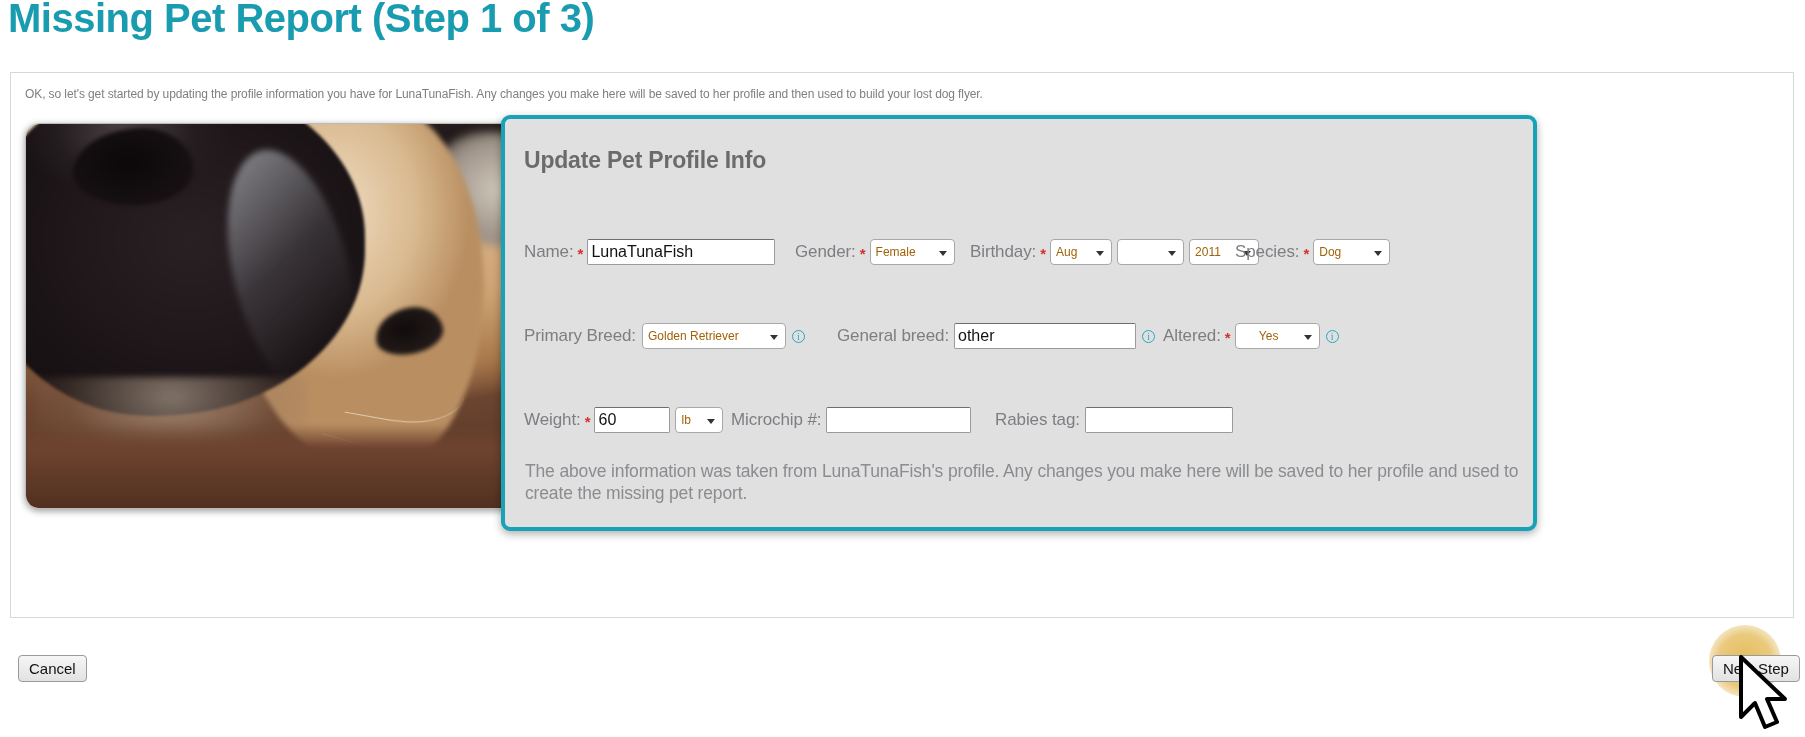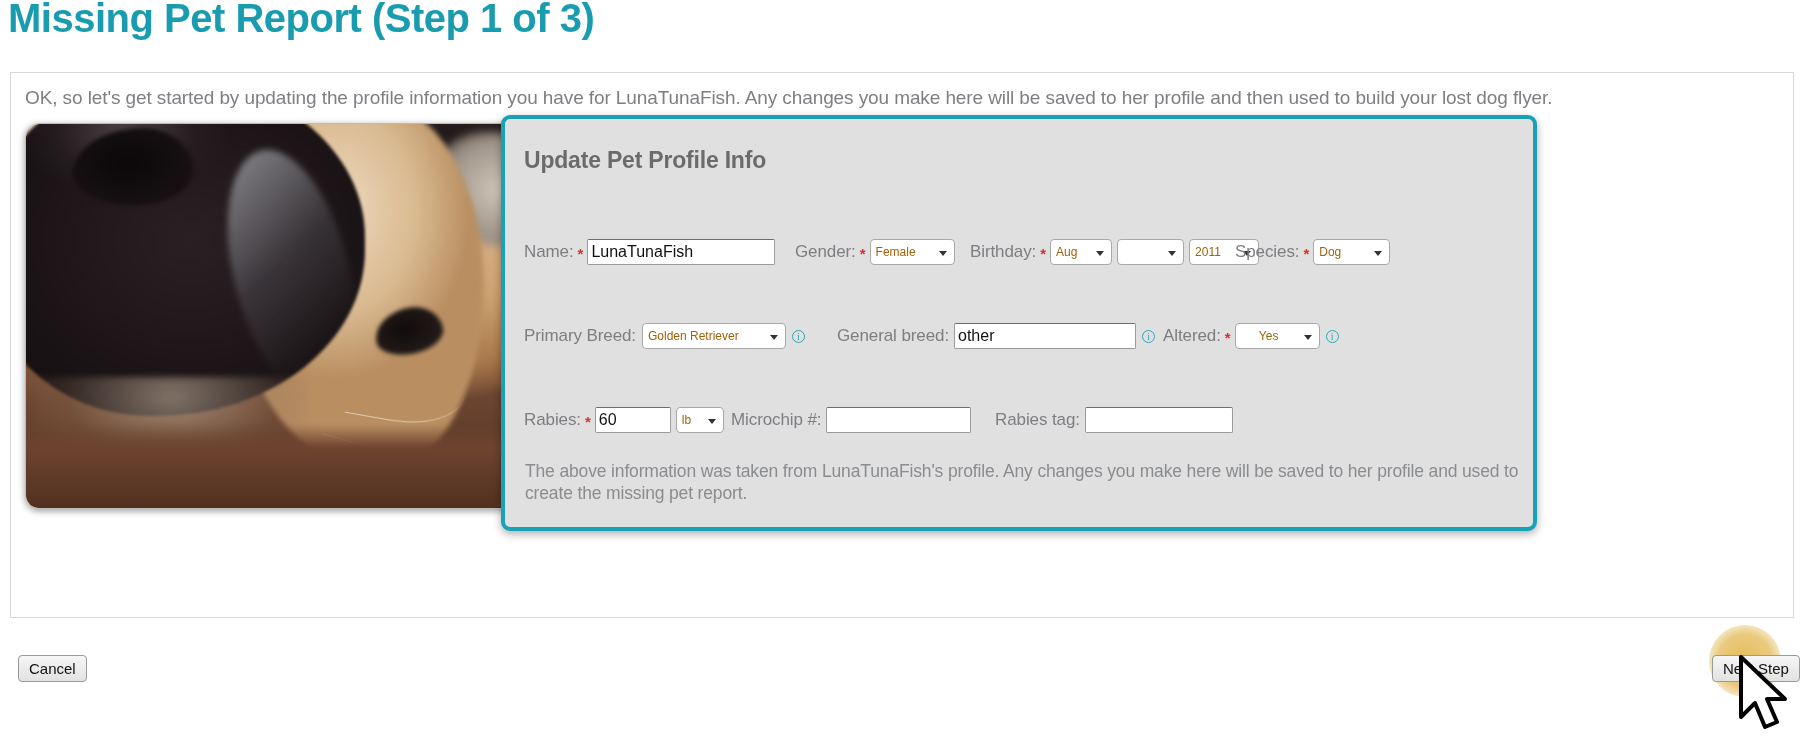--- a/index.html
+++ b/index.html
@@ -33,21 +33,21 @@
     position: absolute;
     left: 10px; top: 72px;
     width: 1784px; height: 546px;
     background: #ffffff;
     border: 1px solid #d8d8d8;
   }
 
   .intro-text {
     position: absolute;
     left: 14px; top: 14px;
-    font-size: 19px;
+    font-size: 12px;
     color: #7d7f83;
     white-space: nowrap;
     letter-spacing: -0.1px;
   }
 
   
   .photo-frame {
     position: absolute;
     left: 14px; top: 50px;
     width: 523px; height: 386px;
@@ -403,21 +403,21 @@
             </select>
           </span>
           <span class="info-icon">i</span>
         </div>
 
       </div>
 
       <div class="form-row row3">
 
         <div class="fld" style="left:19px;">
-          <span class="lbl">Rabies:</span>
+          <span class="lbl">Weight:</span>
           <span class="req">*</span>
           <input class="txt" style="width: 76px;" type="text" value="60">
           <span class="selwrap gap">
             <select class="sel" style="width:48px;">
               <option>lb</option>
             </select>
           </span>
         </div>
 
         <div class="fld" style="left:226px;">

